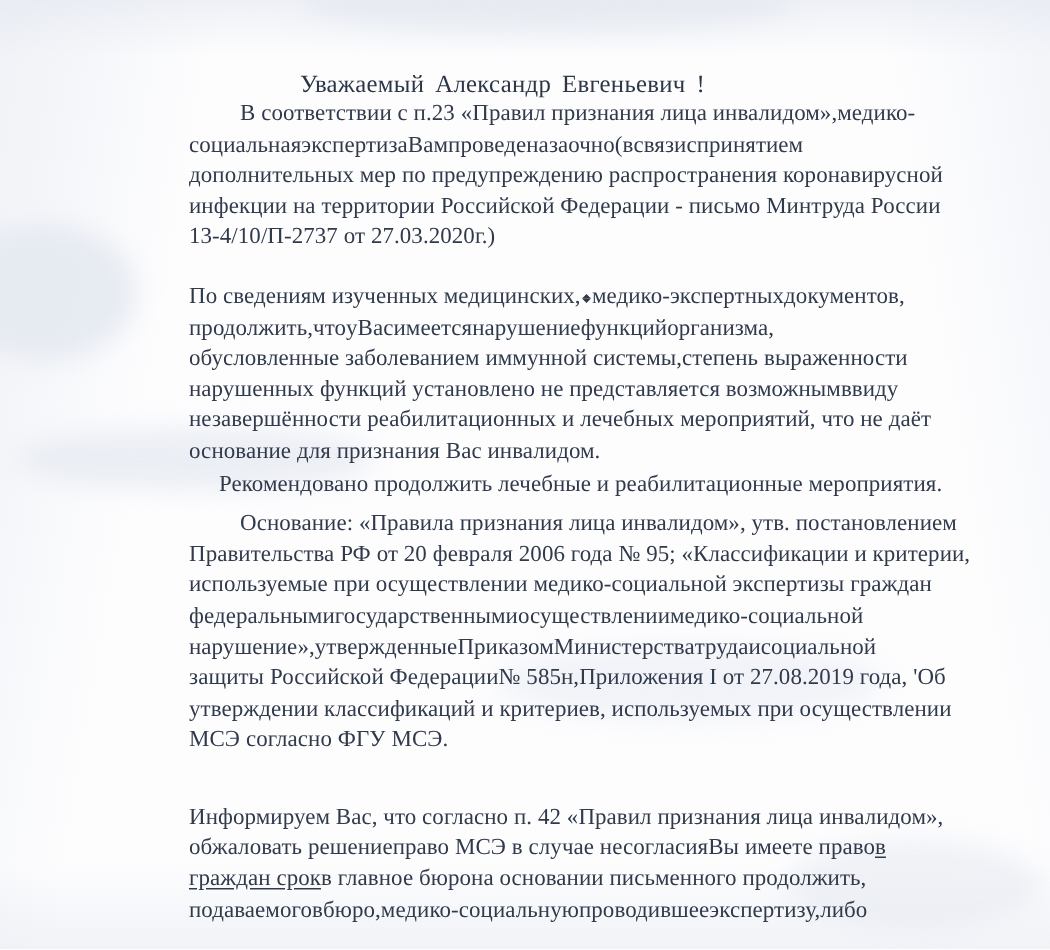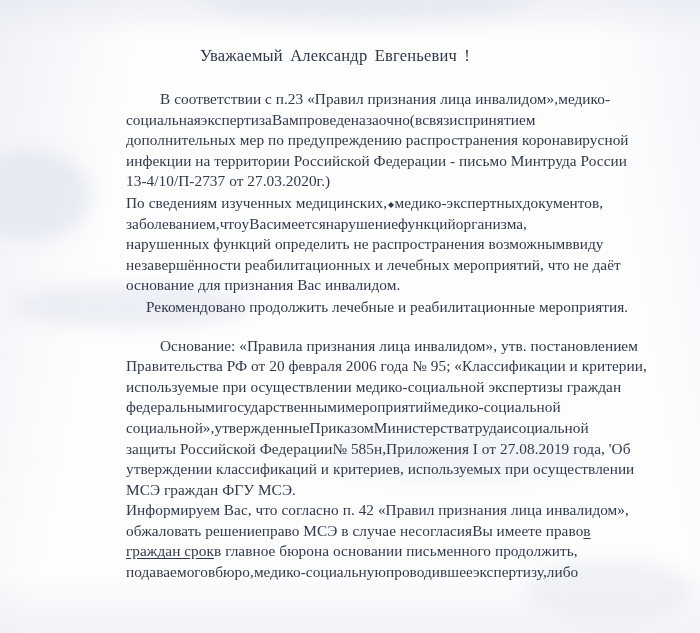--- a/index.html
+++ b/index.html
@@ -80,25 +80,25 @@
     display: block;
     white-space: nowrap;
   }
   .para .line.justify {
     display: flex;
     justify-content: space-between;
     white-space: nowrap;
   }
   .para .line.justify > span { white-space: pre; }
 
-  .p1 { margin-top: 23px; }
-  .p2 { margin-top: 1px; }
+  .p1 { }
+  .p2 { margin-top: 19px; }
   .p3 { margin-top: 1px; }
-  .p4 { margin-top: 18px; }
-  .p5 { }
+  .p4 { margin-top: 6px; }
+  .p5 { margin-top: 31px; }
 
   .indent { padding-left: 34px; }
   .indent-sm { padding-left: 20px; }
 
   .u { text-decoration: underline; text-underline-offset: 2px; }
   .diamond {
     display: inline-block;
     width: 0; height: 0;
     border: 3.1px solid transparent;
     border-bottom-color: #2f394a;
@@ -152,67 +152,68 @@
       <span class="line">13-4/10/П-2737 от 27.03.2020г.)</span>
     </p>
 
     <p class="para p2">
       <span class="line justify">
         <span>По сведениям изученных медицинских,</span>
           <span><span class="diamond"></span><span>медико-экспертных</span></span>
           <span>документов,</span>
       </span>
       <span class="line justify">
-        <span>заболеванием,</span>
+        <span>продолжить,</span>
           <span>что</span>
           <span>у</span>
           <span>Вас</span>
           <span>имеется</span>
           <span>нарушение</span>
           <span>функций</span>
           <span>организма,</span>
       </span>
-      <span class="line justify">
-        <span>нарушенных функций определить не распространения возможным</span>
+      <span class="line">обусловленные заболеванием иммунной системы,степень выраженности</span>
+      <span class="line justify">
+        <span>нарушенных функций установлено не представляется возможным</span>
           <span>в</span>
           <span>виду</span>
       </span>
       <span class="line">незавершённости реабилитационных и лечебных мероприятий, что не даёт</span>
       <span class="line">основание для признания Вас инвалидом.</span>
     </p>
 
     <p class="para p3">
       <span class="line indent-sm">Рекомендовано продолжить лечебные и реабилитационные мероприятия.</span>
     </p>
 
     <p class="para p4">
       <span class="line indent">Основание: «Правила признания лица инвалидом», утв. постановлением</span>
       <span class="line">Правительства РФ от 20 февраля 2006 года № 95; «Классификации и критерии,</span>
       <span class="line">используемые при осуществлении медико-социальной экспертизы граждан</span>
       <span class="line justify">
         <span>федеральными</span>
           <span>государственными</span>
-          <span>мероприятий</span>
+          <span>осуществлении</span>
           <span>медико-социальной</span>
       </span>
       <span class="line justify">
-        <span>социальной»,</span>
+        <span>нарушение»,</span>
           <span>утвержденные</span>
           <span>Приказом</span>
           <span>Министерства</span>
           <span>труда</span>
           <span>и</span>
           <span>социальной</span>
       </span>
       <span class="line justify">
         <span>защиты Российской Федерации</span>
           <span>№ 585н,Приложения I от 27.08.2019 года, 'Об</span>
       </span>
       <span class="line">утверждении классификаций и критериев, используемых при осуществлении</span>
-      <span class="line">МСЭ граждан ФГУ МСЭ.</span>
+      <span class="line">МСЭ согласно ФГУ МСЭ.</span>
     </p>
 
     <p class="para p5">
       <span class="line">Информируем Вас, что согласно п. 42 «Правил признания лица инвалидом»,</span>
       <span class="line justify">
         <span>обжаловать решение</span>
           <span>право МСЭ в случае несогласия</span>
           <span>Вы имеете право</span>
           <span class="u">в</span>
       </span>

